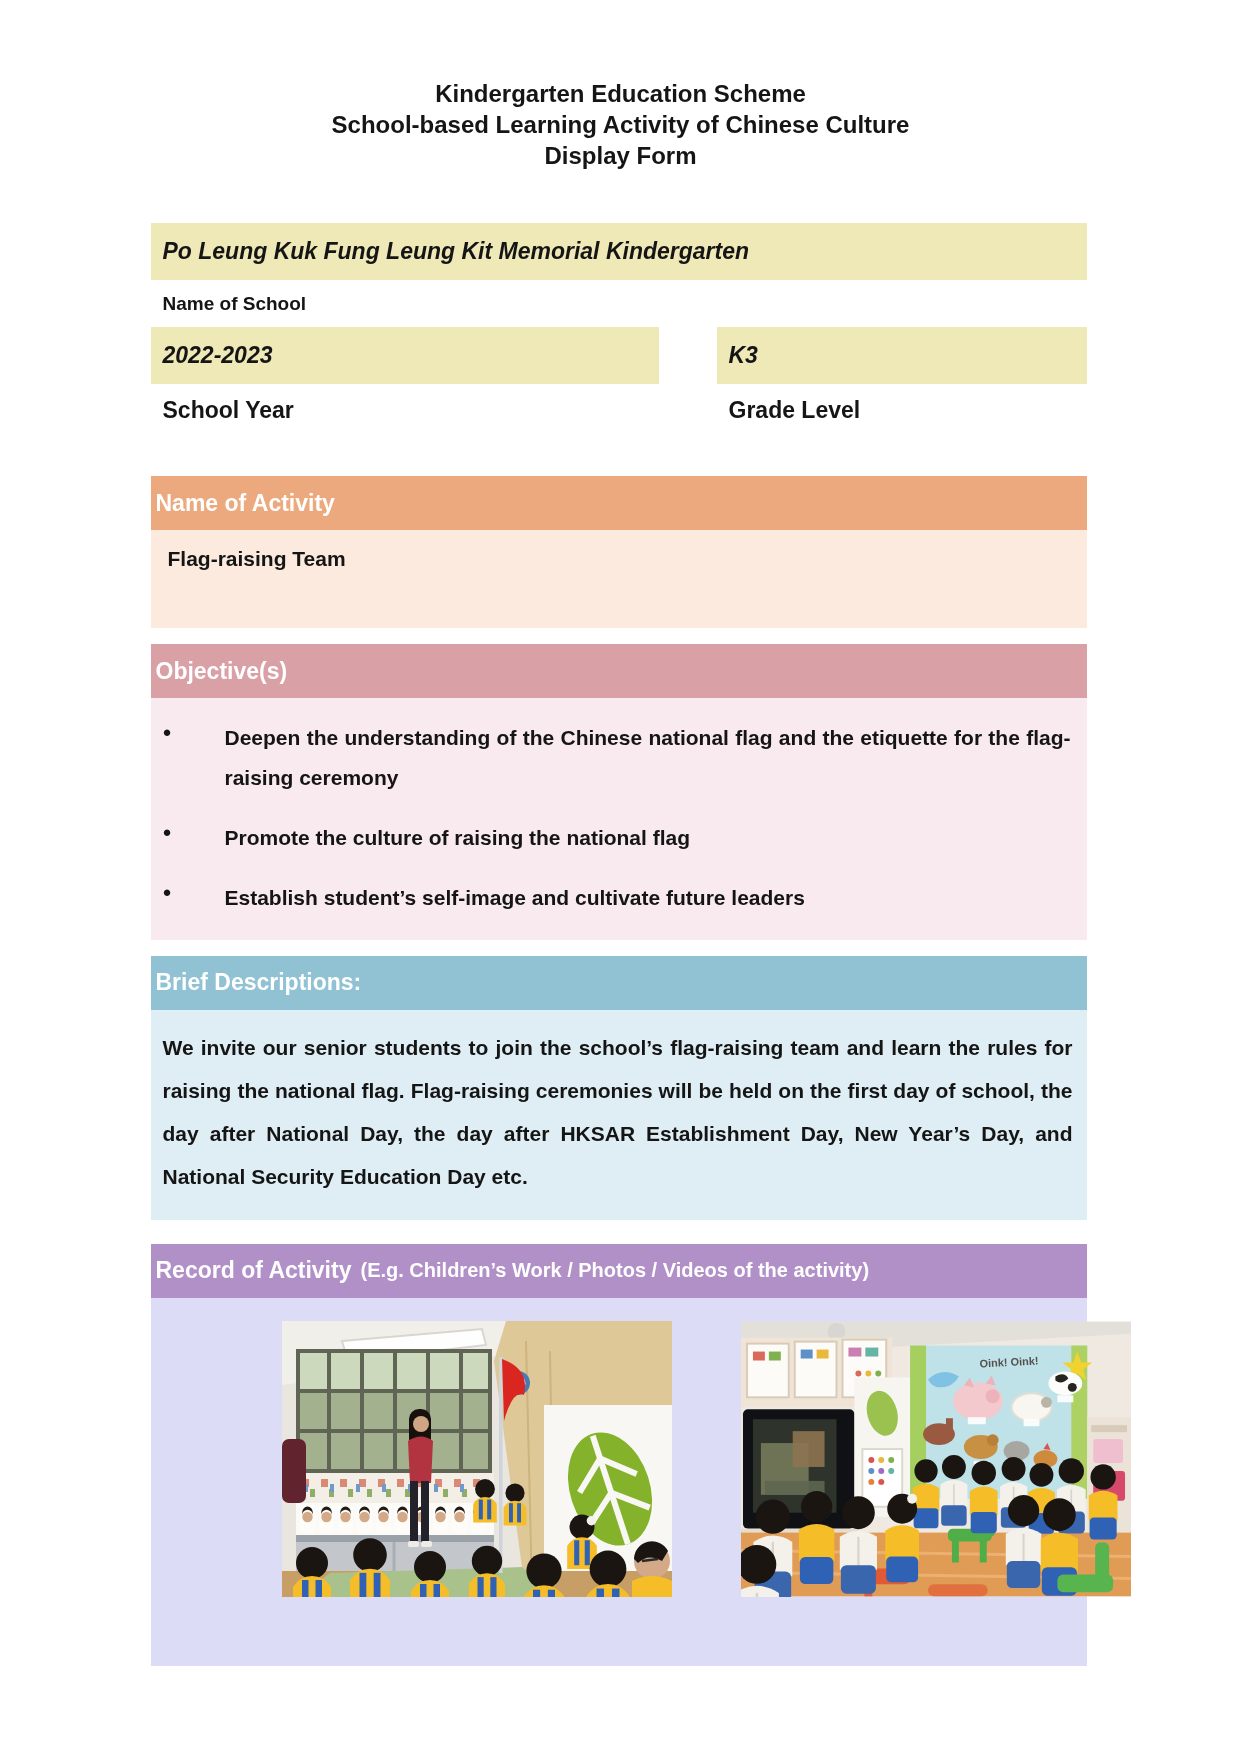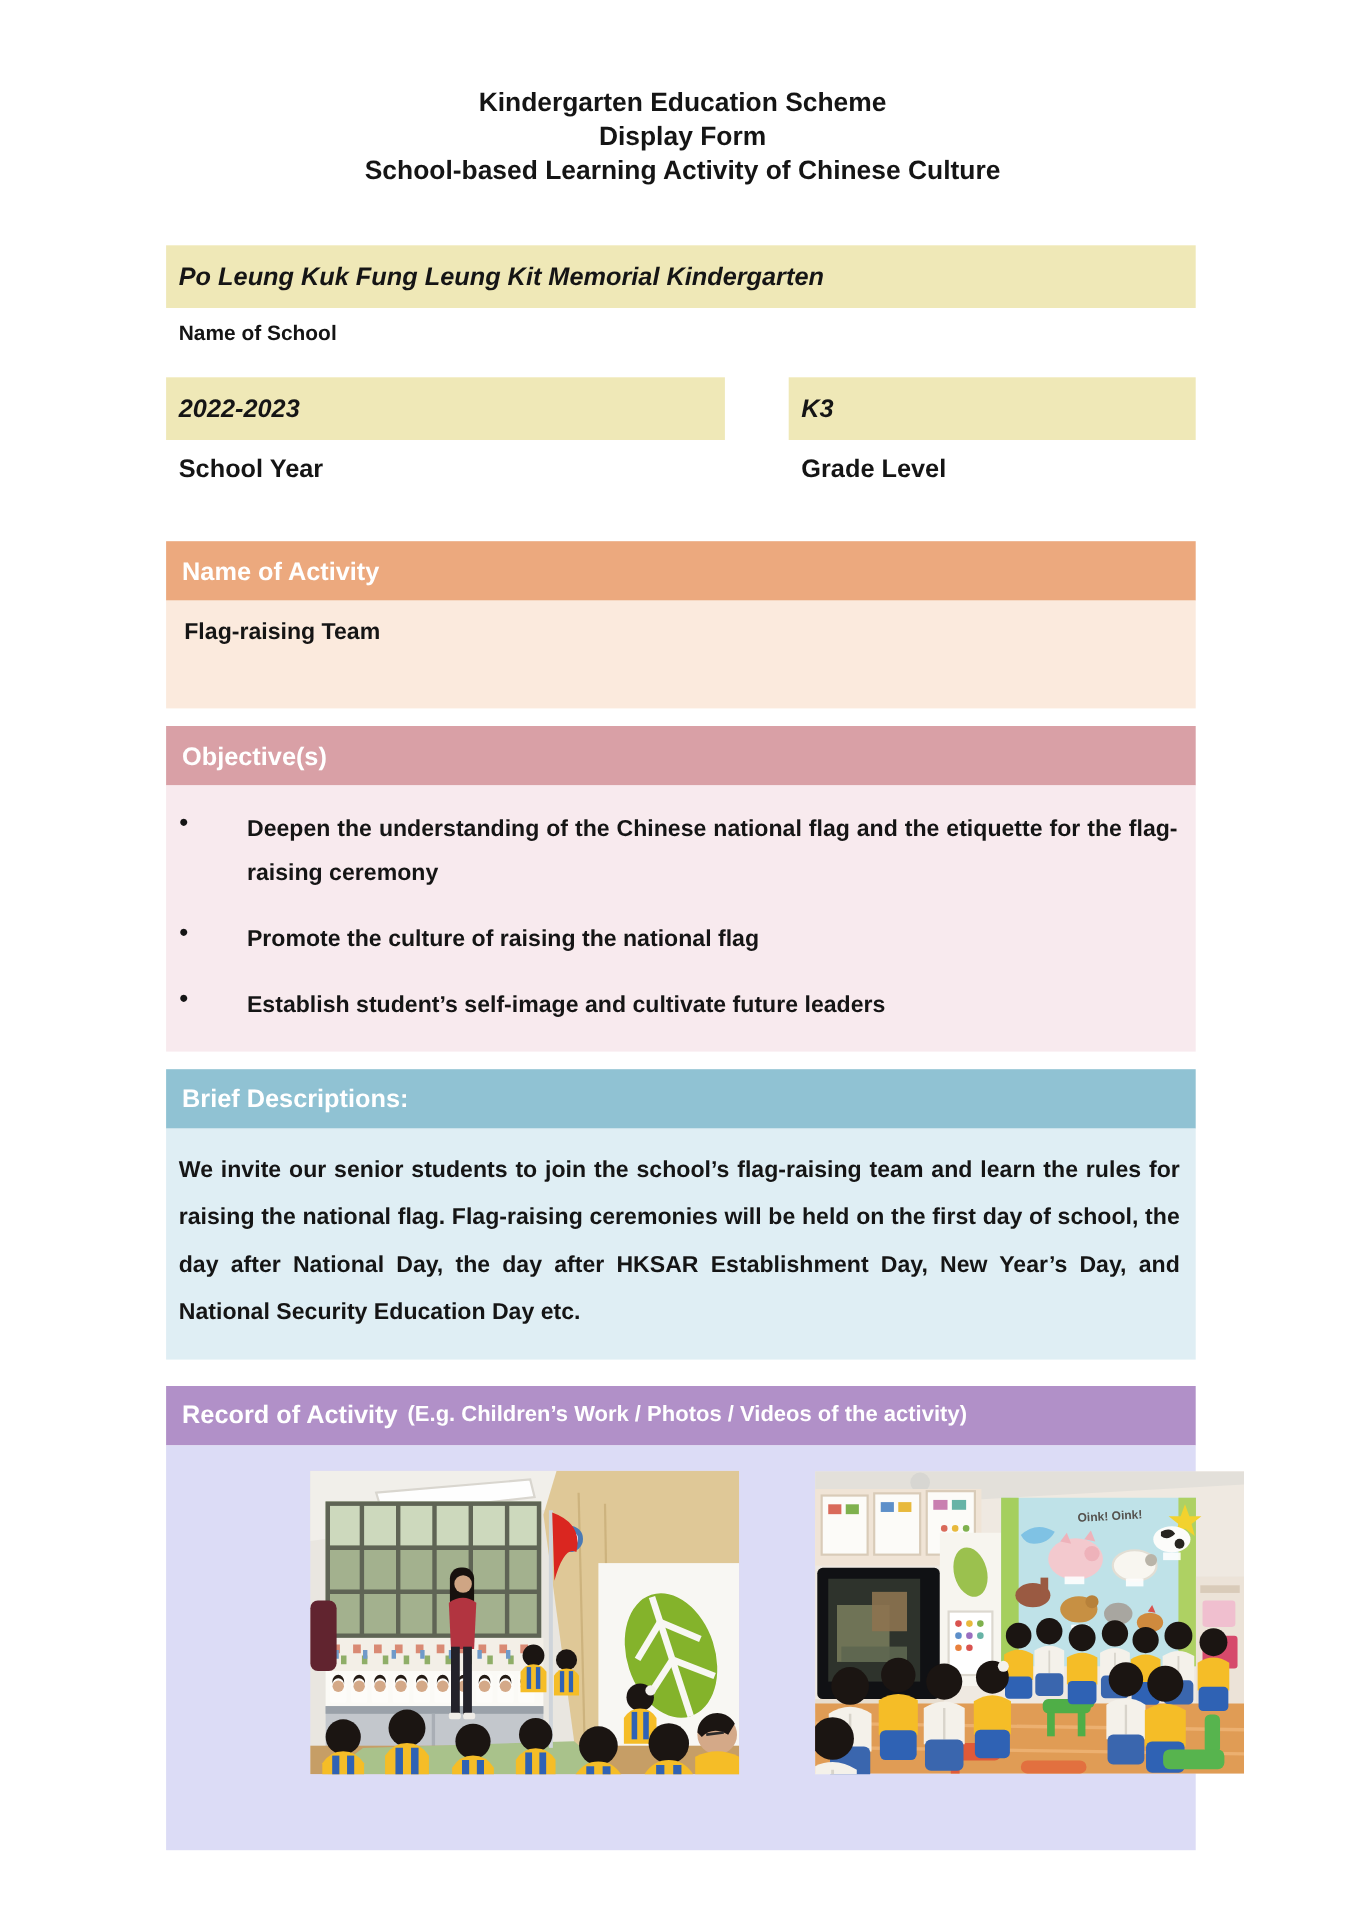--- a/index.html
+++ b/index.html
@@ -16,32 +16,32 @@
 
   .box-yellow {
     background:var(--box-yellow,#EFE8B7); height:57px;
     display:flex; align-items:center; padding-left:12px; box-sizing:border-box;
     font-size:23px;
     font-style:italic;
   }
   .school-box { margin-top:52px; }
   .field-label { margin-top:13px; padding-left:12px; font-size:19px; }
 
-  .row2 { margin-top:28px; display:flex; }
+  .row2 { margin-top:12px; display:flex; }
   .year-box { width:508px; }
   .grade-box { margin-left:58px; flex:1; }
   .labels2 { display:flex; margin-top:13px; font-size:23px; }
   .labels2 .l1 { width:508px; padding-left:12px; box-sizing:border-box; }
   .labels2 .l2 { margin-left:58px; padding-left:12px; }
 
   .section { margin-top:16px; }
   .section.first { margin-top:52px; }
   .section.last { margin-top:24px; }
   .sec-header {
-    height:54px; display:flex; align-items:center; padding-left:15px;
+    height:54px; display:flex; align-items:center; padding-left:5px;
     color:var(--header-text,#ffffff); font-size:23px;
   }
   .sec-body { font-size:21px; box-sizing:border-box; }
 
   .orange .sec-header { background:var(--orange-header,#ECA97E); }
   .orange .sec-body  { background:var(--orange-body,#FBEADD); height:98px; padding:17px 17px; }
 
   .rose .sec-header { background:var(--rose-header,#D9A0A6);text-align:right; }
   .rose .sec-body  { background:var(--rose-body,#F8EAEE); padding:20px 16px 22px 12px; }
   .obj-item { display:flex; margin-top:20px; }
@@ -60,22 +60,22 @@
 
   .photo { width:390px; height:276px; display:block; flex:none; }
 </style>
 </head>
 <body>
 
 <div class="page">
 
   <div class="doc-title">
     <div>Kindergarten Education Scheme</div>
+    <div>School-based Learning Activity of Chinese Culture</div>
     <div>Display Form</div>
-    <div>School-based Learning Activity of Chinese Culture</div>
   </div>
 
   <div class="content">
 
     <div class="box-yellow school-box">
       <span>Po Leung Kuk Fung Leung Kit Memorial Kindergarten</span>
     </div>
     <div class="field-label">Name of School</div>
 
     <div class="row2">

